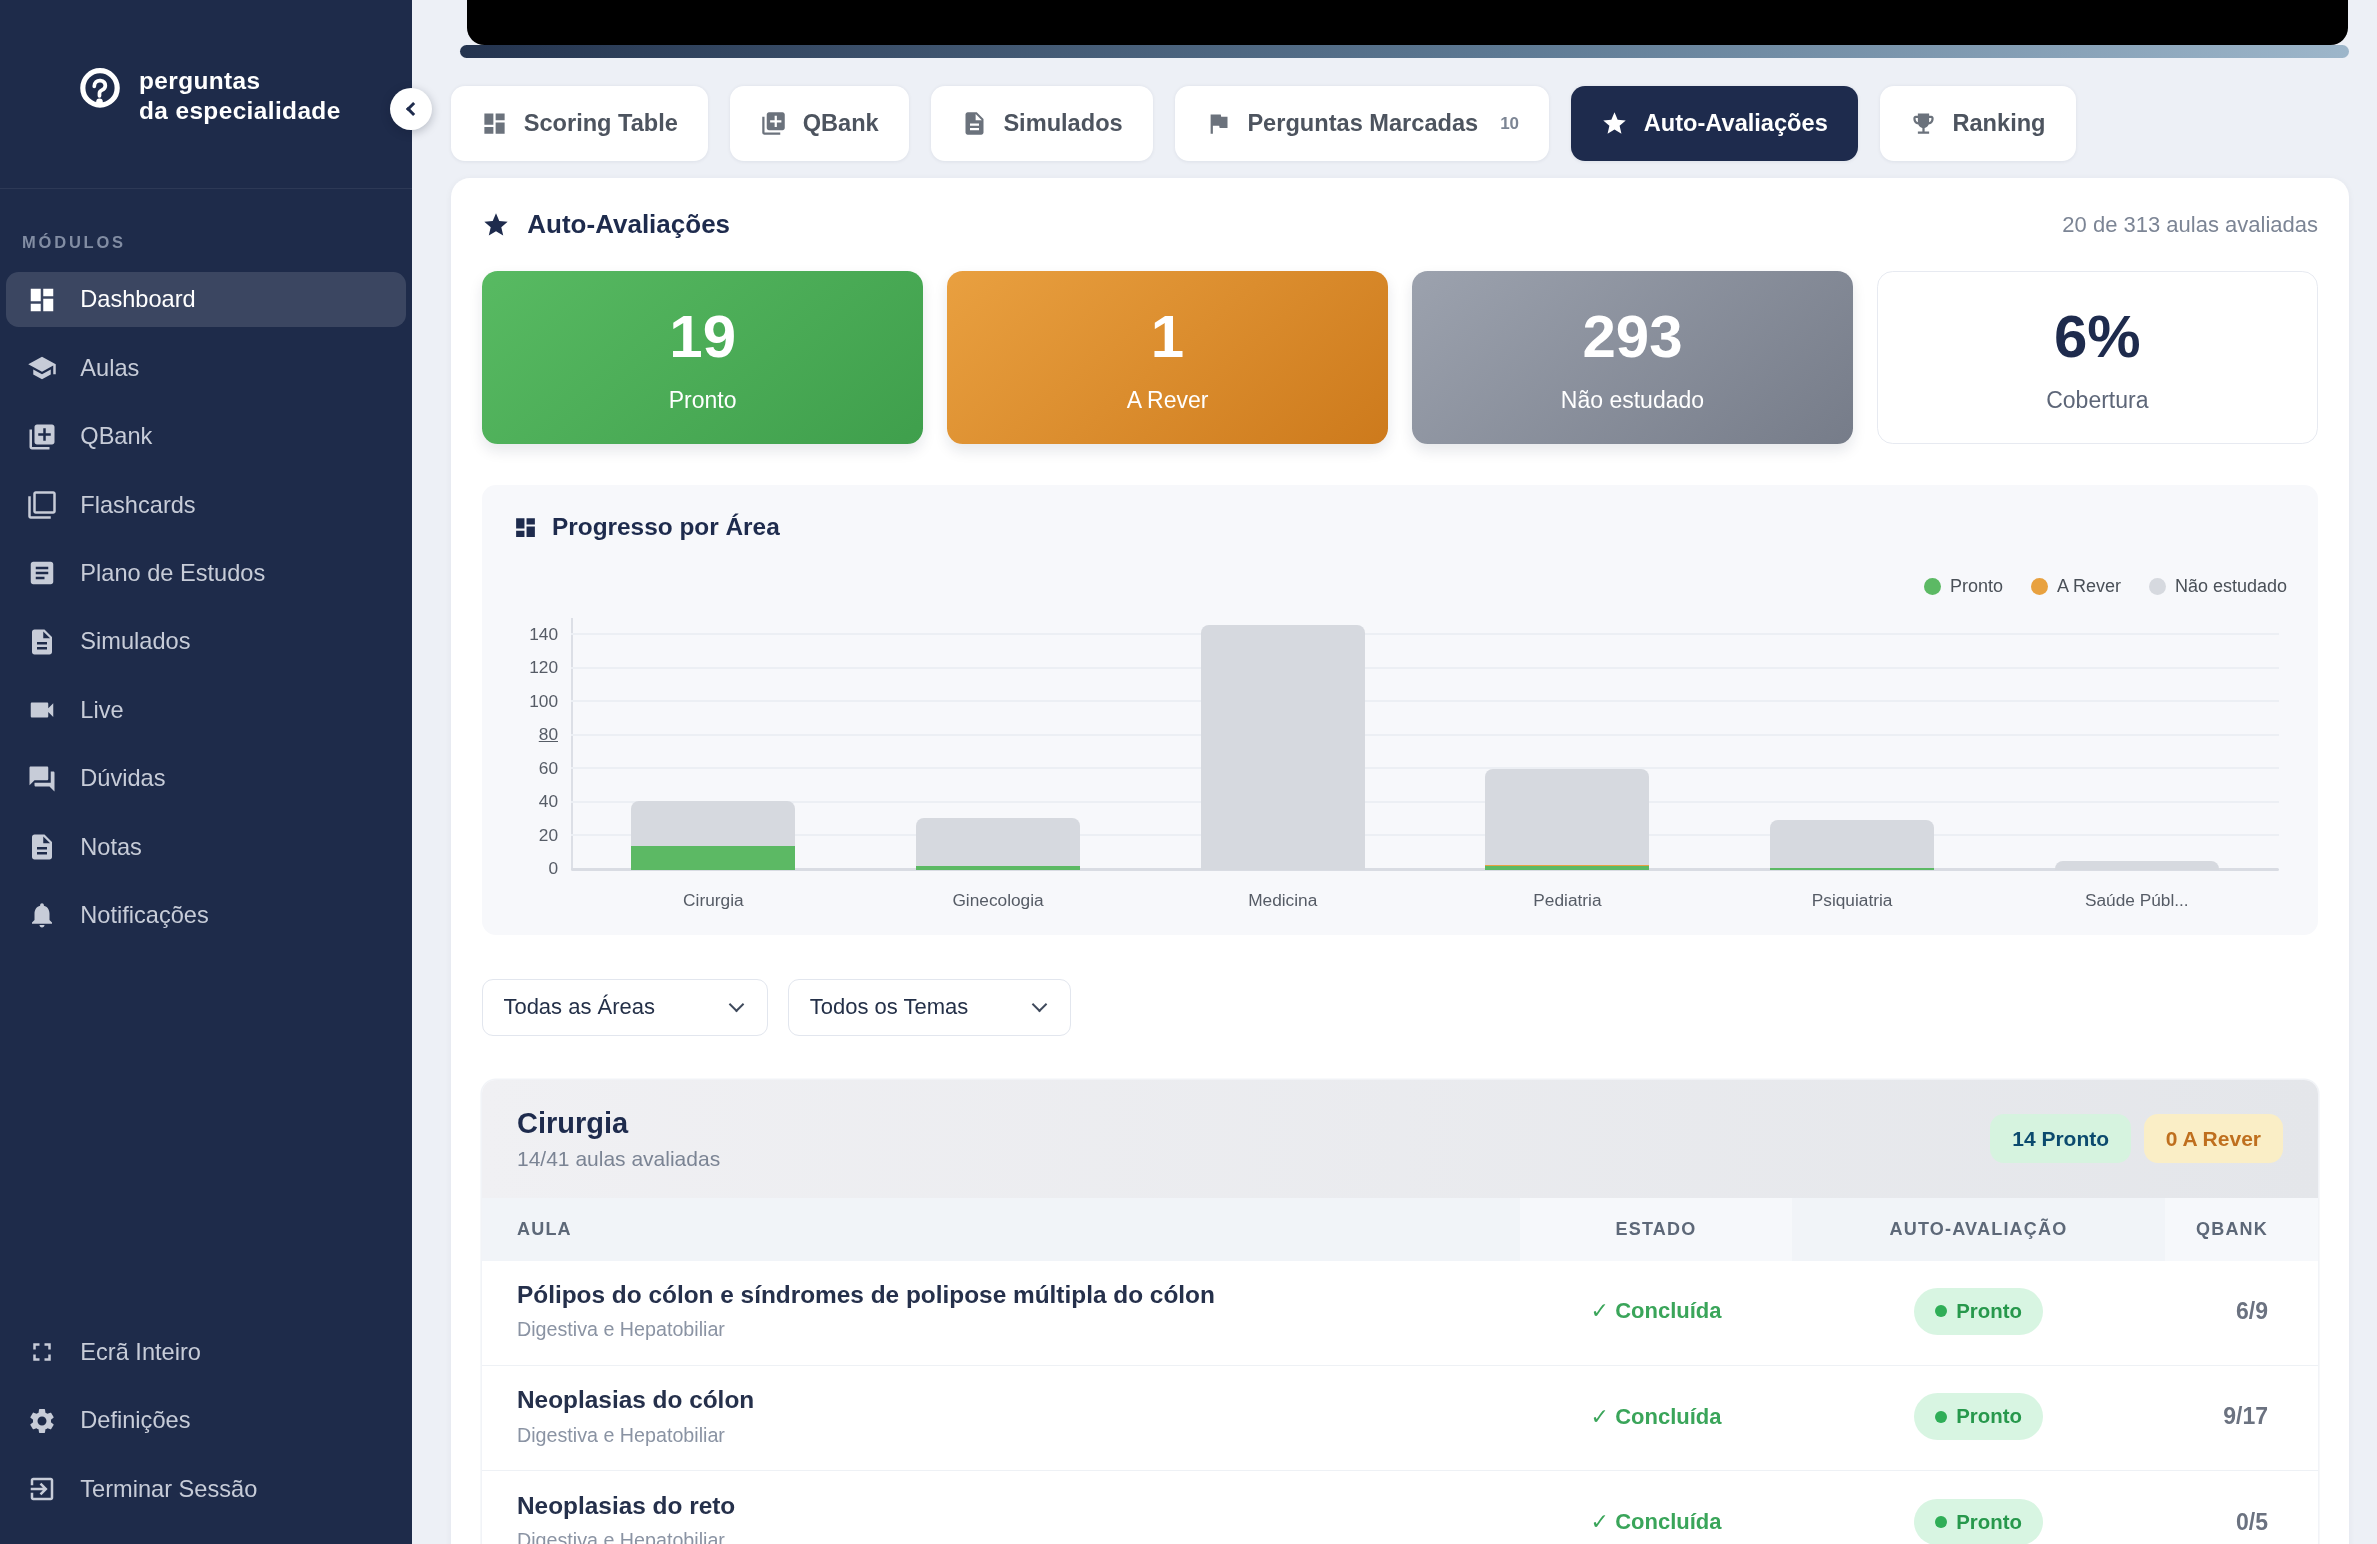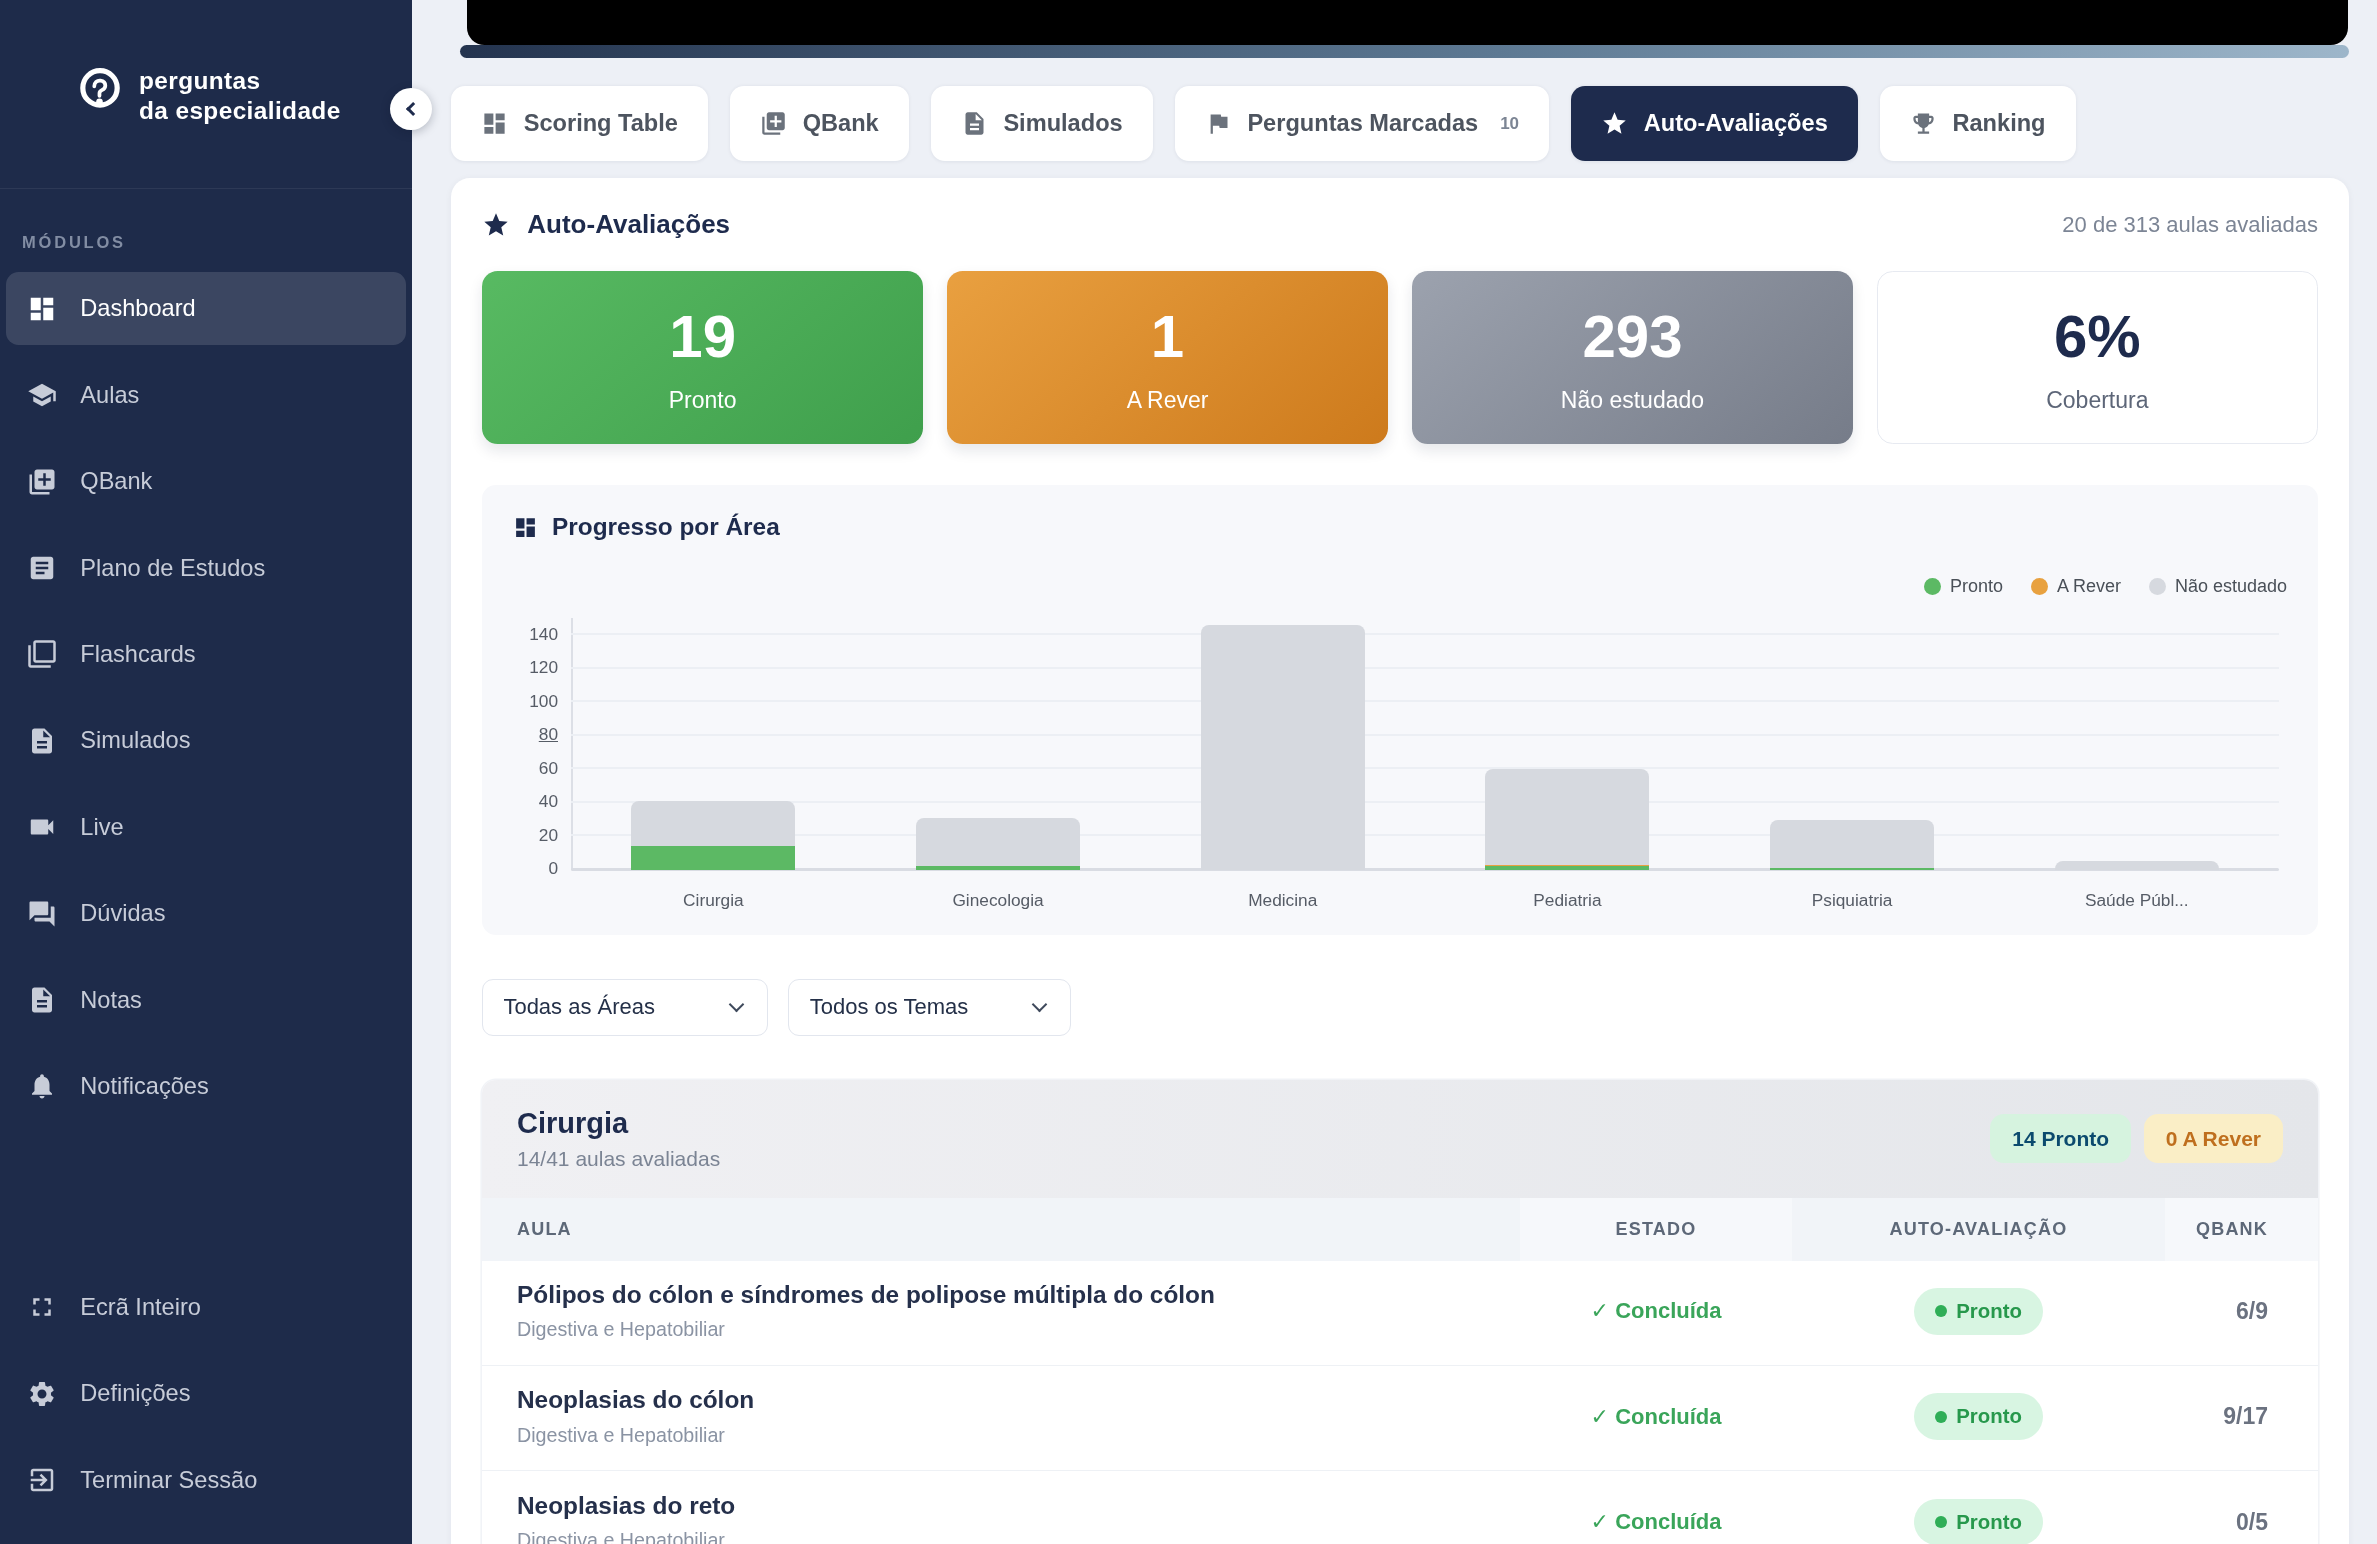--- a/index.html
+++ b/index.html
@@ -9,21 +9,21 @@
   
   .sidebar { width:412px; min-width:412px; background:#1e2b4a; color:#c7ccd8; display:flex; flex-direction:column; position:relative; z-index:10; }
   .logo-row { height:189px; padding:66px 0 0 75px; display:flex; gap:14px; border-bottom:1.6px solid rgba(255,255,255,0.07); }
   .logo-icon svg { width:50px; height:50px; }
   .logo-text { color:#fff; font-size:24.4px; font-weight:bold; line-height:1.22; letter-spacing:0.4px; }
   .collapse-btn { position:absolute; right:-20.4px; top:88px; width:42px; height:42px; border-radius:50%; background:#fff; box-shadow:0 2.4px 9.4px rgba(10,20,40,0.25); display:flex; align-items:center; justify-content:center; cursor:pointer; }
   .collapse-btn .chev { width:10.2px; height:10.2px; border-left:3.1px solid #1e2b4d; border-bottom:3.1px solid #1e2b4d; transform:rotate(45deg); margin-left:3.9px; }
   .modules-label { margin:44px 0 20.4px 22px; font-size:16.5px; font-weight:bold; letter-spacing:2.8px; color:#828da3; }
   .menu, .sidebar-footer { padding:0 6.3px; }
   .sidebar-footer { margin-top:auto; padding-bottom:14px; }
-  .menu-item { display:flex; align-items:center; gap:23.6px; height:73px; margin-bottom:13.4px; padding:0 20.4px; border-radius:12.6px; font-size:23.6px; color:#c7ccd8; cursor:pointer; }
+  .menu-item { display:flex; align-items:center; gap:23.6px; height:55px; margin-bottom:13.4px; padding:0 20.4px; border-radius:12.6px; font-size:23.6px; color:#c7ccd8; cursor:pointer; }
   .menu-item svg { width:30px; height:30px; fill:currentColor; flex:none; }
   .menu-item.active { background:rgba(255,255,255,0.13); color:#fff; }
 
   
   .content { flex:1; padding:0 28px 0 39px; overflow:hidden; }
   .banner { position:relative; height:58px; }
   .banner-black { position:absolute; left:15.7px; right:0.8px; top:0; bottom:12.6px; background:#000; border-radius:0 0 17.3px 17.3px; }
   .banner-strip { position:absolute; left:9.4px; right:0; bottom:0; height:12.6px; border-radius:7px; background:linear-gradient(90deg,#24344f 0%,#5d7993 55%,#9db6ca 100%); }
 
   .tabs { display:flex; gap:22px; margin-top:28px; }
@@ -135,29 +135,29 @@
         <span>Aulas</span>
       </div>
       <div class="menu-item">
         <svg viewBox="0 0 24 24">
           <path d="M4 6H2v14c0 1.1.9 2 2 2h14v-2H4V6zm16-4H8c-1.1 0-2 .9-2 2v12c0 1.1.9 2 2 2h12c1.1 0 2-.9 2-2V4c0-1.1-.9-2-2-2zm-1 9h-4v4h-2v-4H9V9h4V5h2v4h4v2z"></path>
         </svg>
         <span>QBank</span>
       </div>
       <div class="menu-item">
         <svg viewBox="0 0 24 24">
+          <path d="M3 5H1v16c0 1.1.9 2 2 2h16v-2H3V5zm18-4H7c-1.1 0-2 .9-2 2v14c0 1.1.9 2 2 2h14c1.1 0 2-.9 2-2V3c0-1.1-.9-2-2-2zm0 16H7V3h14v14z"></path>
+        </svg>
+        <span>Flashcards</span>
+      </div>
+      <div class="menu-item">
+        <svg viewBox="0 0 24 24">
           <path d="M19 3H5c-1.1 0-2 .9-2 2v14c0 1.1.9 2 2 2h14c1.1 0 2-.9 2-2V5c0-1.1-.9-2-2-2zm-5 14H7v-2h7v2zm3-4H7v-2h10v2zm0-4H7V7h10v2z"></path>
         </svg>
         <span>Plano de Estudos</span>
-      </div>
-      <div class="menu-item">
-        <svg viewBox="0 0 24 24">
-          <path d="M3 5H1v16c0 1.1.9 2 2 2h16v-2H3V5zm18-4H7c-1.1 0-2 .9-2 2v14c0 1.1.9 2 2 2h14c1.1 0 2-.9 2-2V3c0-1.1-.9-2-2-2zm0 16H7V3h14v14z"></path>
-        </svg>
-        <span>Flashcards</span>
       </div>
       <div class="menu-item">
         <svg viewBox="0 0 24 24">
           <path d="M14 2H6c-1.1 0-2 .9-2 2v16c0 1.1.9 2 2 2h12c1.1 0 2-.9 2-2V8l-6-6zm2 16H8v-2h8v2zm0-4H8v-2h8v2zm-3-5V3.5L18.5 9H13z"></path>
         </svg>
         <span>Simulados</span>
       </div>
       <div class="menu-item">
         <svg viewBox="0 0 24 24">
           <path d="M17 10.5V7c0-.55-.45-1-1-1H4c-.55 0-1 .45-1 1v10c0 .55.45 1 1 1h12c.55 0 1-.45 1-1v-3.5l4 4v-11l-4 4z"></path>

